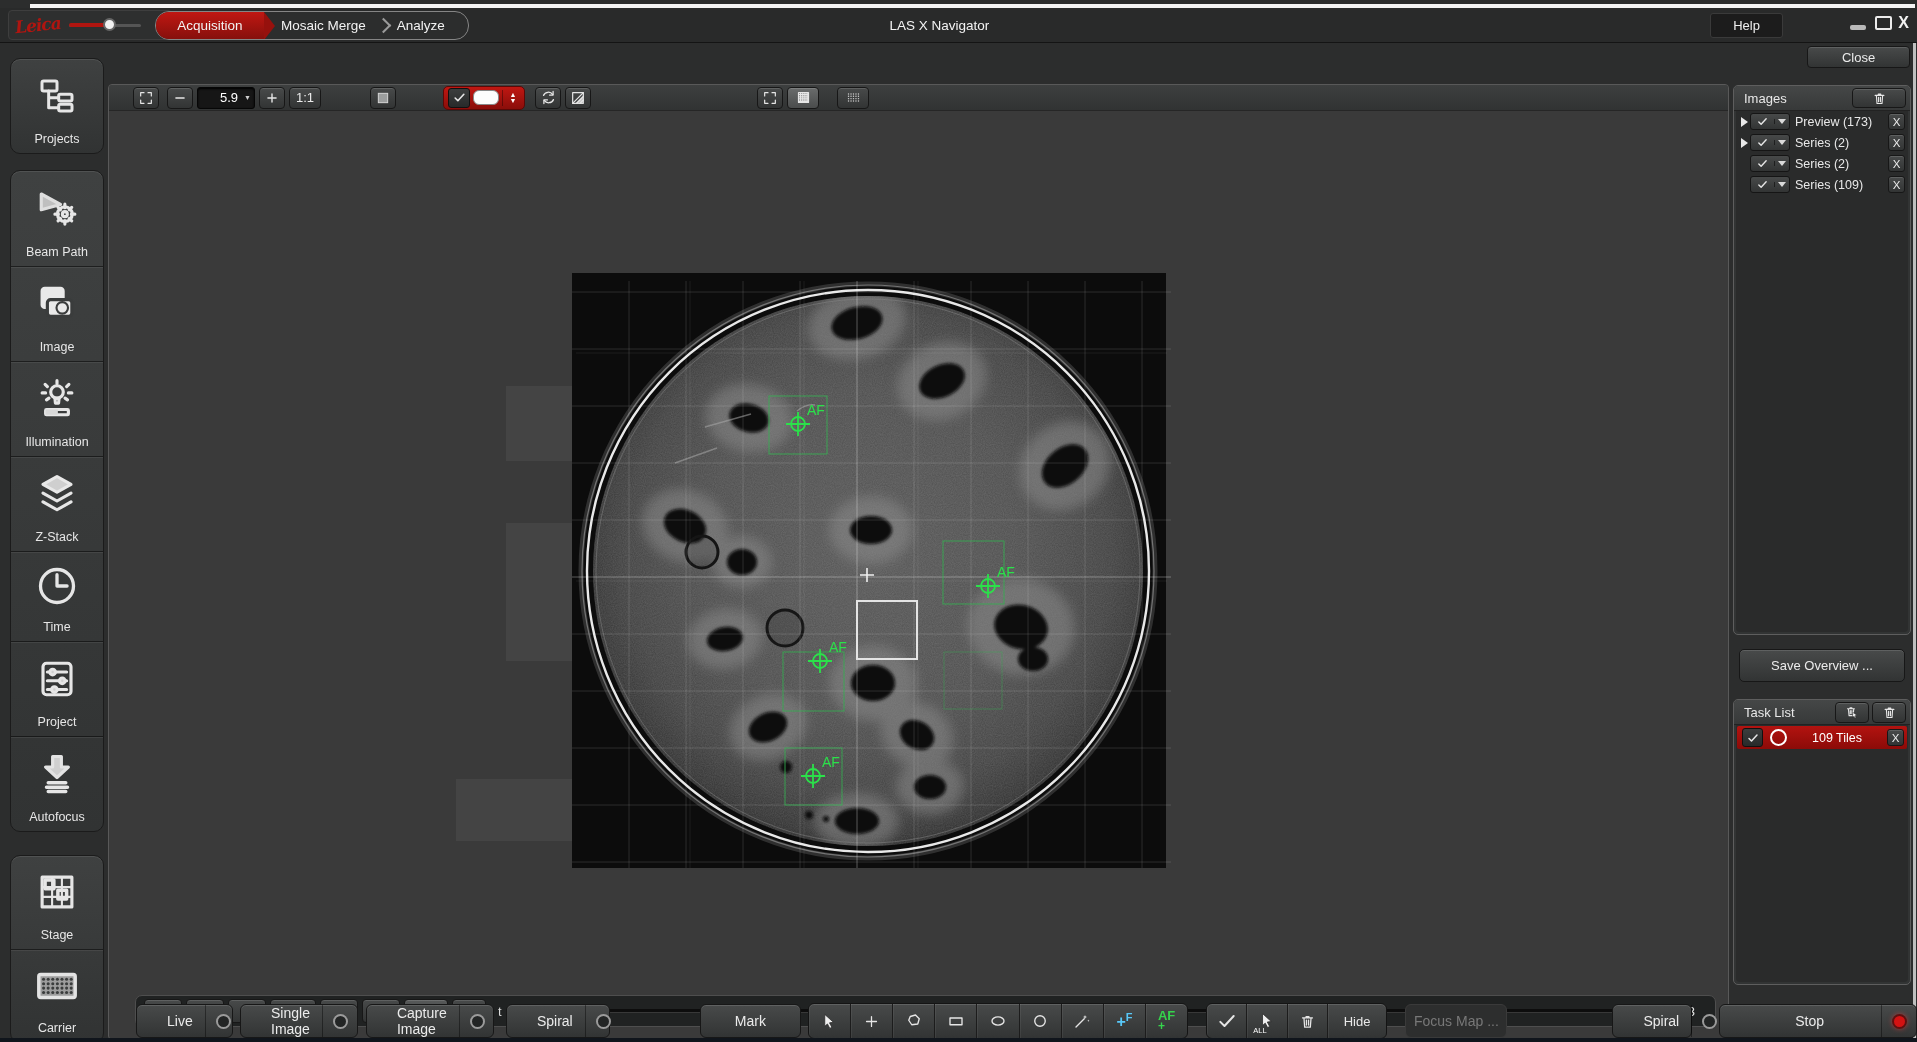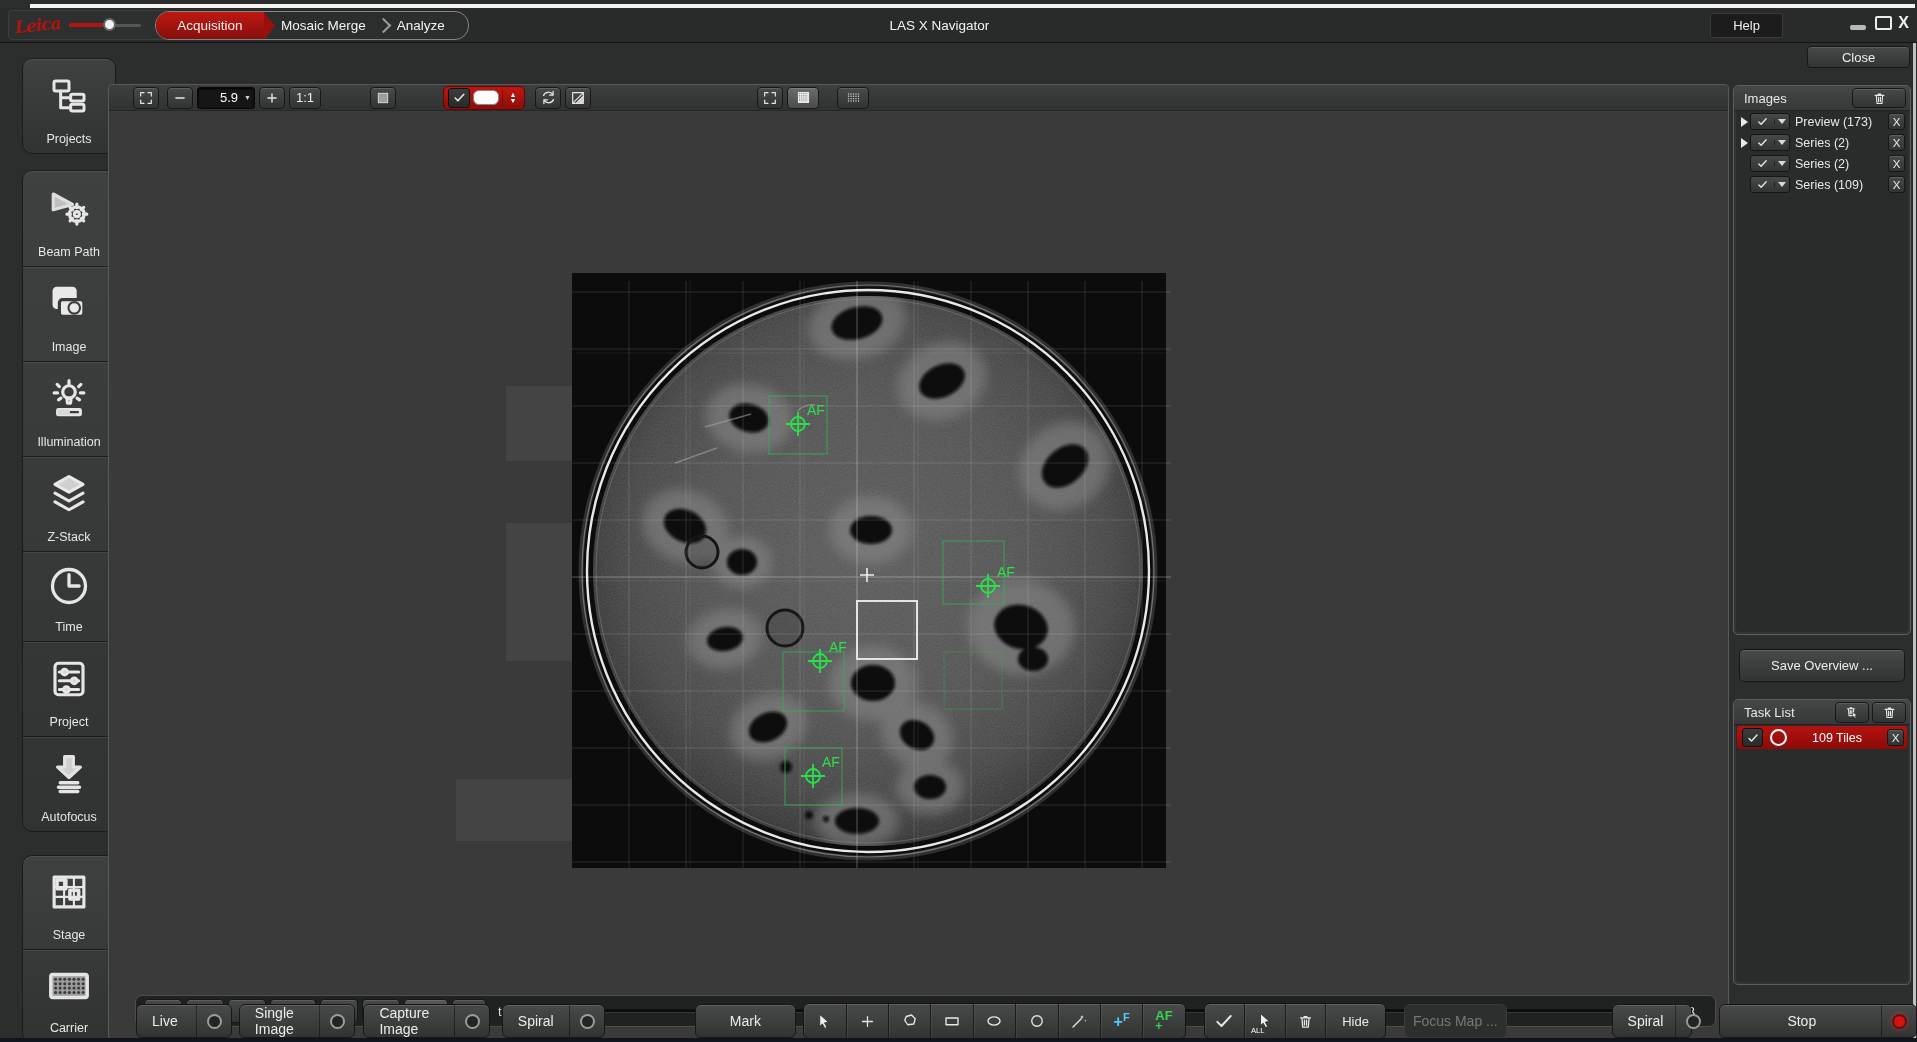--- a/index.html
+++ b/index.html
@@ -70,21 +70,21 @@
            border:1px solid #4e4e4e;border-radius:7px;display:flex;align-items:center;padding:0 8px;box-sizing:border-box;}
   .pb{height:24px;min-width:38px;margin-left:4px;font-size:12.5px;}
   .pb.loop{background:linear-gradient(#585a5a,#3c3e3e);}
   .t-label{margin-left:12px;color:#dcdcdc;}
   .t-handle{margin-left:10px;width:13px;height:13px;border:3px solid #f0f0f0;border-radius:50%;
             background:#202222;box-sizing:border-box;}
   .t-track{flex:1;height:3px;background:#0d0d0d;border-bottom:1px solid rgba(255,255,255,.18);
            border-radius:2px;margin:0 14px;}
   .frame-pos{display:flex;gap:13px;margin-right:12px;color:#e9e9e9;font-size:13px;}
   
-  .sidebar{left:14px;top:44px;width:104px;bottom:4px;}
+  .sidebar{left:2px;top:44px;width:104px;bottom:4px;}
   .sgroup{position:absolute;left:8px;width:92px;border:1px solid #1b1b1b;border-radius:10px;
           background:linear-gradient(#3f4141,#313333);box-shadow:inset 0 1px 0 rgba(255,255,255,.09);overflow:hidden;}
   .sitem{height:94px;display:flex;flex-direction:column;align-items:center;justify-content:flex-end;
          padding-bottom:7px;box-sizing:border-box;position:relative;}
   .sitem + .sitem{border-top:1px solid rgba(0,0,0,.5);box-shadow:inset 0 1px 0 rgba(255,255,255,.07);}
   .sitem .ic{flex:1;display:flex;align-items:center;justify-content:center;}
   .sitem .lb{font-size:12.5px;color:#e6e6e6;}
   
   .rpanel{left:1731px;top:44px;width:182px;height:956px;}
   .panel{position:absolute;left:2px;width:178px;background:#323434;border:1px solid #5e5e5e;border-radius:5px;box-sizing:border-box;}
@@ -107,21 +107,21 @@
   .save-ov{left:8px;top:605px;width:166px;height:33px;font-size:13px;border-radius:5px;}
   .task-red{margin:1px;height:23px;display:flex;align-items:center;
             background:linear-gradient(#b31310,#8c0b08);border-radius:2px;}
   .t-chk{width:19px;height:17px;margin-left:5px;background:linear-gradient(#3c3e3e,#282a2a);
          border:1px solid #111;border-radius:3px;display:flex;align-items:center;justify-content:center;}
   .t-circ{width:13px;height:13px;border:2.5px solid #fff;border-radius:50%;margin-left:7px;}
   .task-red .rlb{flex:1;text-align:center;font-size:12.5px;color:#fff;}
   
   .bottombar{left:108px;top:1002px;width:1809px;height:38px;display:flex;align-items:center;padding-left:28px;box-sizing:border-box;}
   .bb{height:34px;font-size:14px;border-radius:6px;}
-  .bb.lbl{justify-content:flex-start;padding-left:15px;gap:12px;}
+  .bb.lbl{justify-content:flex-start;padding-left:30px;gap:12px;}
   .led{width:15px;height:15px;border:2px solid #9b9b9b;border-radius:50%;background:#232525;box-sizing:border-box;margin-left:auto;margin-right:9px;}
   .led.red{background:#d31212;border-color:#5d1010;box-shadow:0 0 5px rgba(255,60,60,.55);}
   .ledwrap{margin-left:auto;padding-left:10px;border-left:1px solid rgba(0,0,0,.4);height:100%;display:flex;align-items:center;}
   .ledwrap .led{margin:0 9px 0 0;}
   .toolgroup{display:flex;height:34px;border:1px solid #141414;border-radius:6px;overflow:hidden;
              background:linear-gradient(#484a4a,#323434);box-shadow:inset 0 1px 0 rgba(255,255,255,.13);}
   .tool{width:42px;display:flex;align-items:center;justify-content:center;border-right:1px solid #1c1c1c;
         box-shadow:inset 1px 0 0 rgba(255,255,255,.06);position:relative;}
   .tool:last-child{border-right:none;}
   .pf{color:#58c8f8;font-weight:bold;font-size:16px;}

